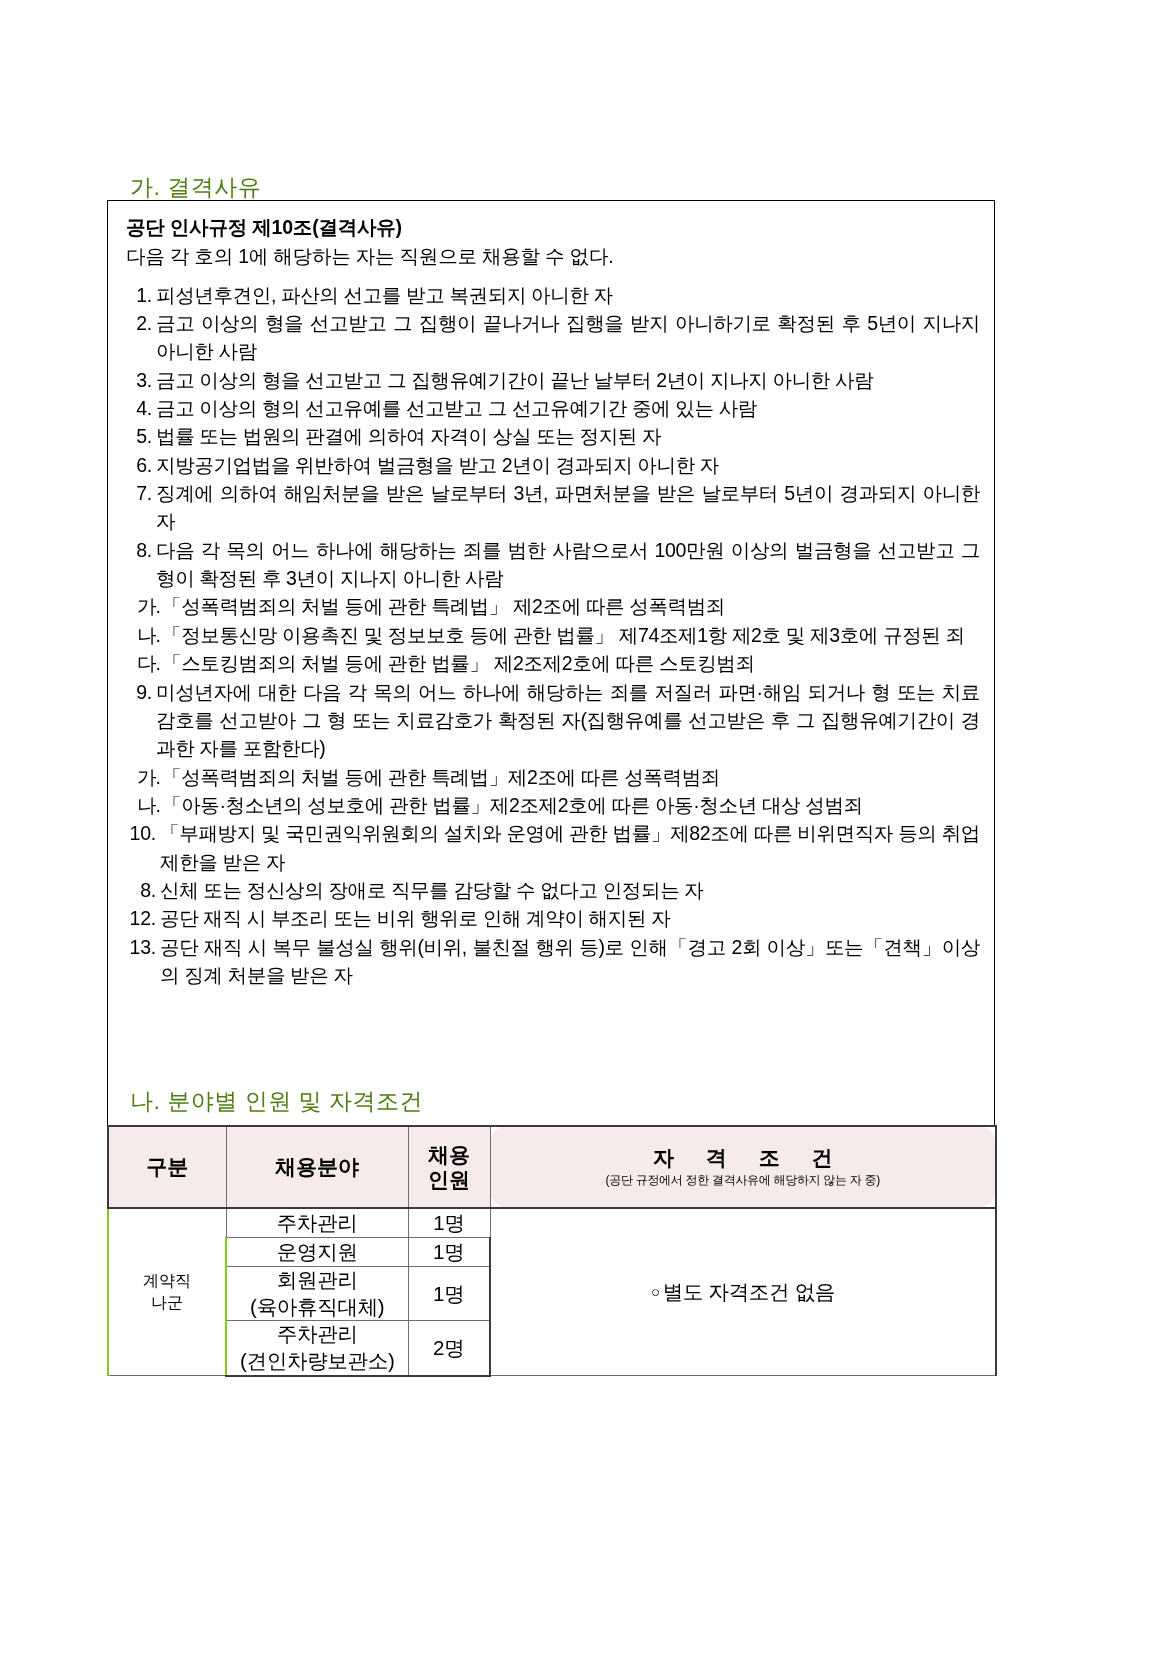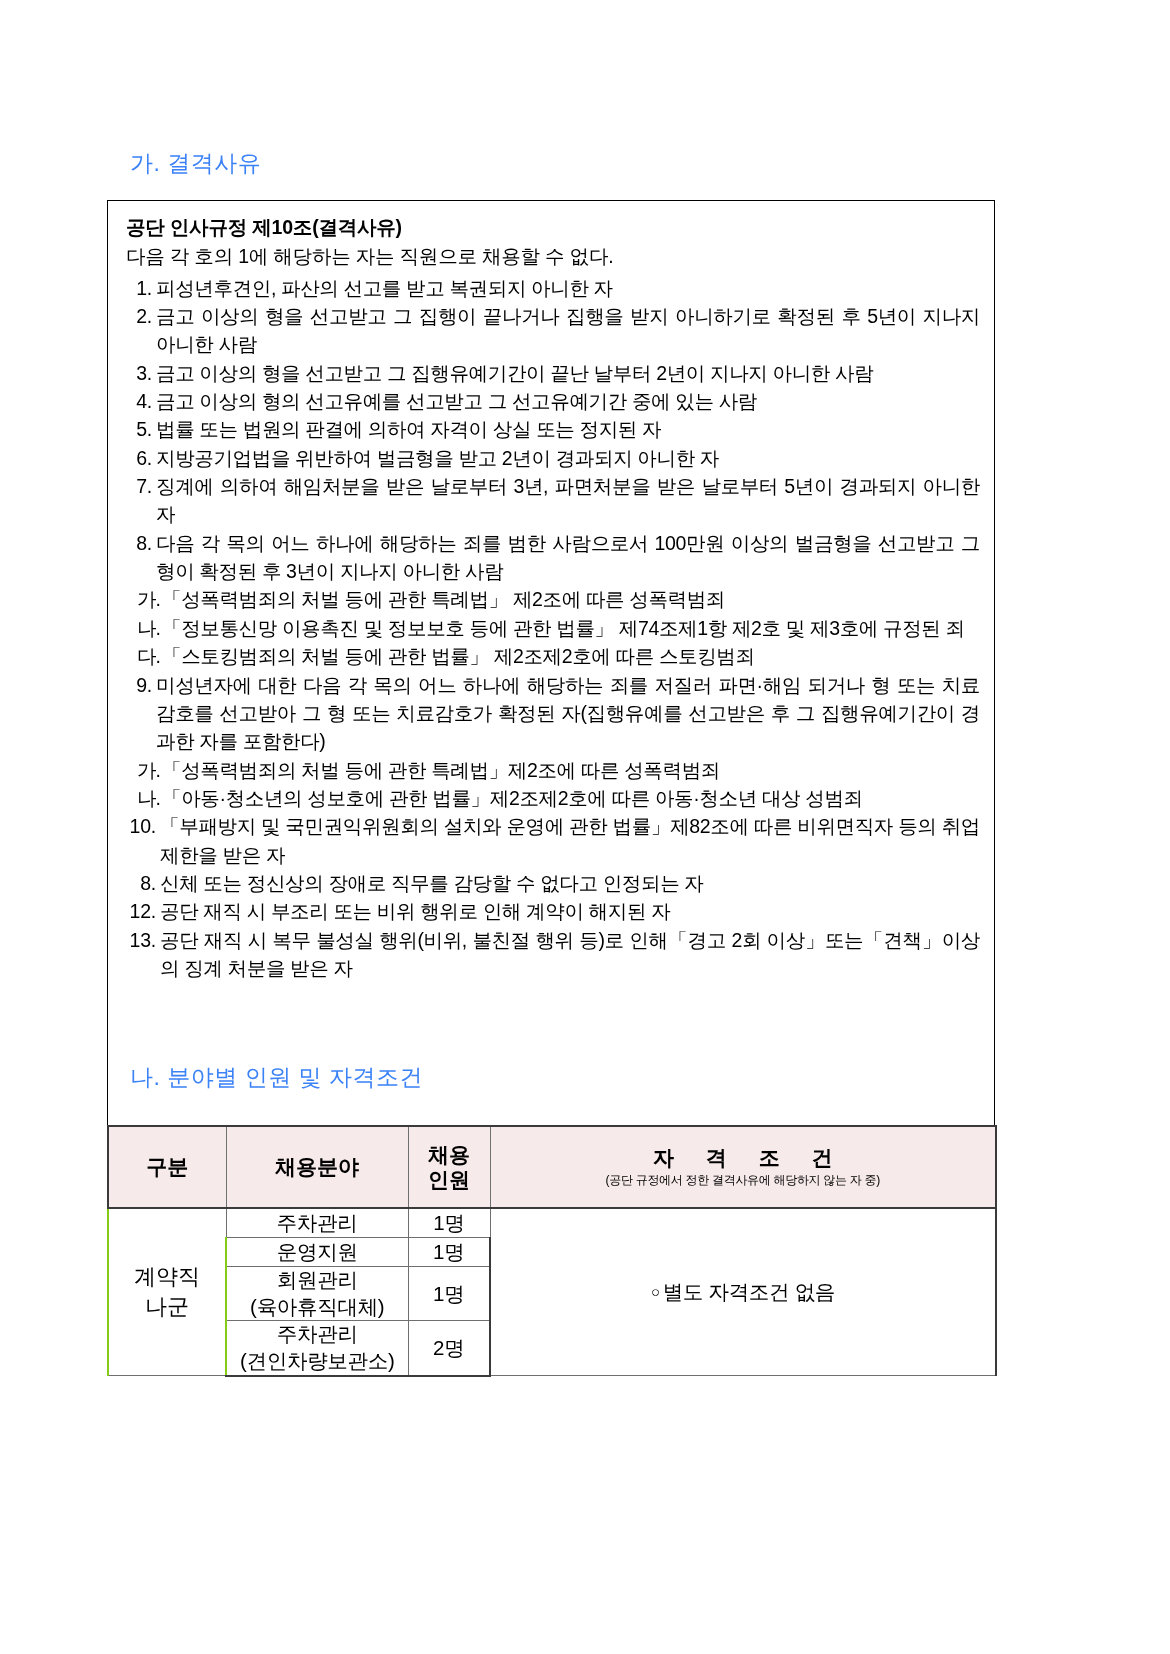--- a/index.html
+++ b/index.html
@@ -24,21 +24,22 @@
     box-sizing: border-box;
   }
 
   
   .section-heading {
     position: absolute;
     font-size: 23px;
     font-weight: 400;
     letter-spacing: 0.5px;
     white-space: nowrap;
-    color: #3b82f6;
+    color: #4d7c0f;
+    margin-top: 24px;
   }
   #heading-a { left: 130px; top: 148px; }
   #heading-b { left: 130px; top: 1062px; }
 
   
   .regulation-box {
     position: absolute;
     left: 107px;
     top: 200px;
     width: 888px;
@@ -52,21 +53,21 @@
     font-size: 19.5px;
     font-weight: bold;
     line-height: 1.45;
     letter-spacing: -0.2px;
     margin: 0 0 1px 4px;
   }
   .reg-intro {
     font-size: 19.5px;
     line-height: 1.45;
     letter-spacing: -0.2px;
-    margin: 0 0 3px 4px;
+    margin: 0 0 10px 4px;
   }
   ul.reg-list {
     list-style: none;
     margin: 0;
     padding: 0;
   }
   ul.reg-list > li {
     font-size: 19.5px;
     line-height: 1.455;
     letter-spacing: -0.35px;
@@ -115,21 +116,21 @@
     vertical-align: middle;
     text-align: center;
   }
   table.recruit-table thead th {
     background: #f7eaea;
     border-color: #6f6f6f;
     border-bottom: 2px solid #3a3a3a;
     height: 80px;
   }
   table.recruit-table thead th:first-child { border-left: 2px solid #3a3a3a; margin-top: 28px; }
-  table.recruit-table thead th:last-child  { border-right: 2px solid #3a3a3a; }
+  table.recruit-table thead th:last-child  { border-right: 2px solid #3a3a3a; border-radius: 18px; }
   table.recruit-table thead tr th { border-top: 2px solid #3a3a3a; }
   table.recruit-table tbody td:first-child { border-left: 2px solid #84cc16; }
   table.recruit-table tbody td:last-child  { border-right: 2px solid #3a3a3a; }
   table.recruit-table tbody tr:last-child td { border-bottom: 2px solid #3a3a3a; }
 
   .th-main {
     font-size: 21px;
     font-weight: bold;
     letter-spacing: 0px;
     line-height: 1.25;
@@ -145,21 +146,21 @@
   }
   .th-sub {
     font-size: 12px;
     font-weight: normal;
     letter-spacing: -0.3px;
     line-height: 1.3;
     margin-top: 2px;
   }
 
   td.col-group {
-    font-size: 22px;
+    font-size: 16px;
     line-height: 1.35;
     letter-spacing: 0px;
   }
   td.col-field {
     font-size: 20.5px;
     line-height: 1.3;
     letter-spacing: -0.3px;
     padding: 6px 2px;
   }
   td.col-count {

